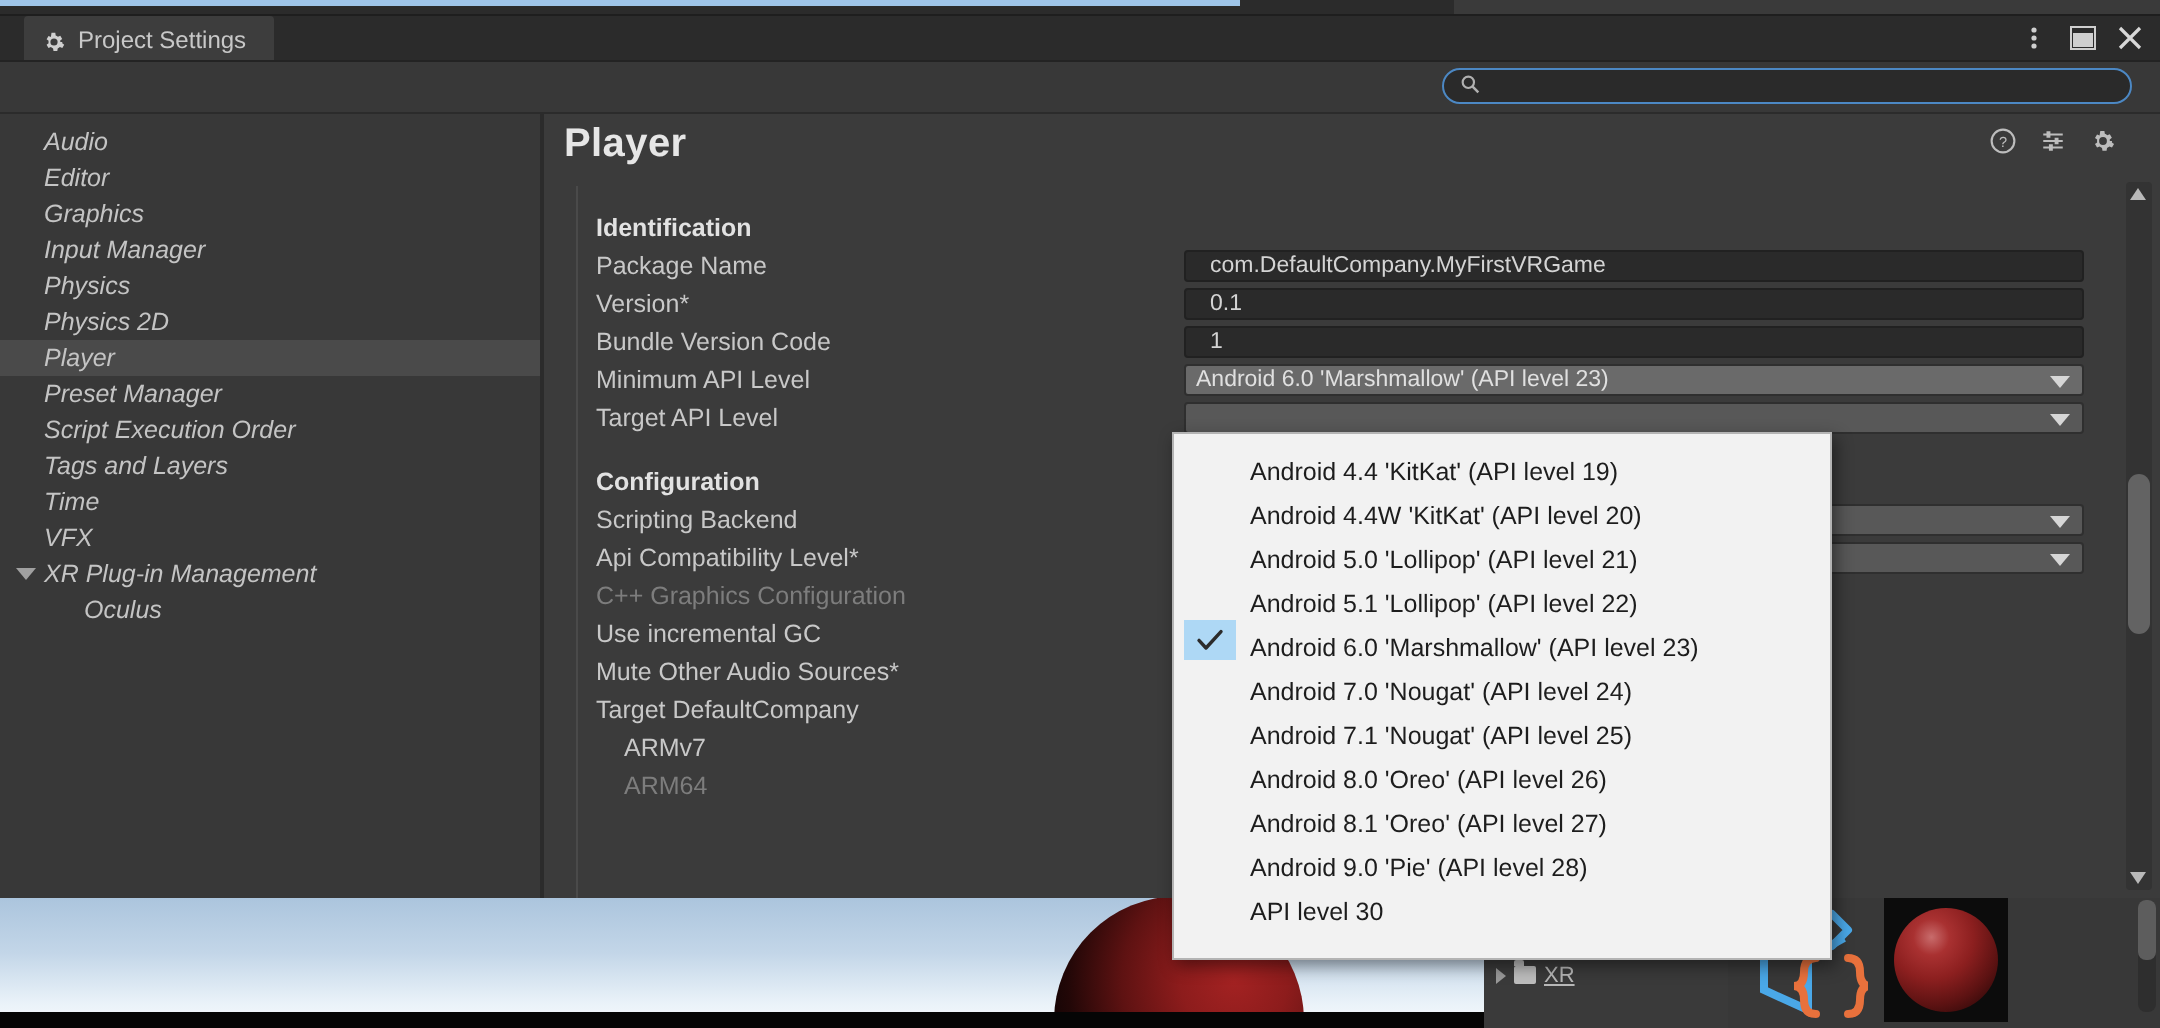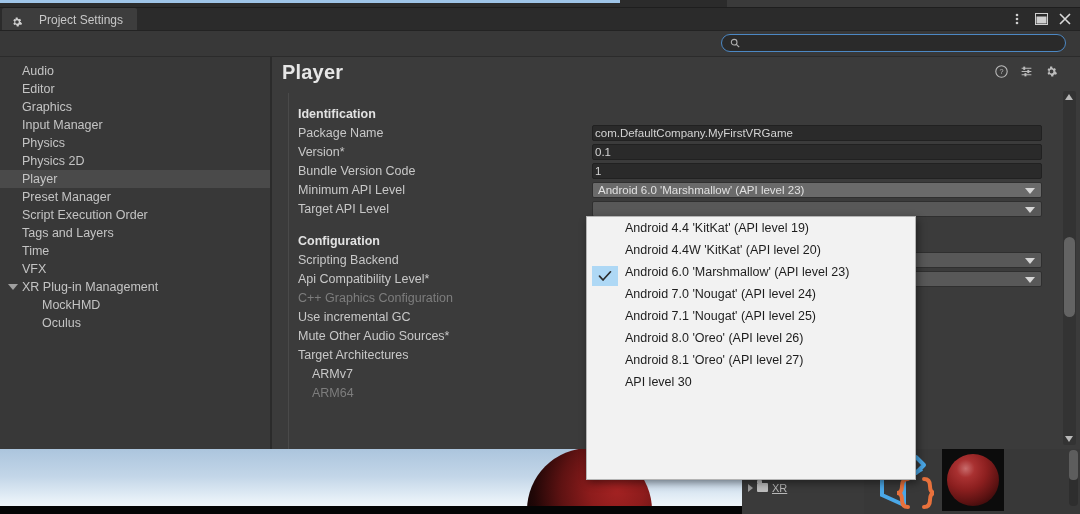--- a/index.html
+++ b/index.html
@@ -102,23 +102,23 @@
   
   .ps-window {
     position: absolute; left: 0; top: 8px; width: 1080px; height: 440px;
     background: #383838; box-shadow: 0 0 0 1px #1e1e1e;
   }
   .ps-tabbar {
     position: relative; height: 22px; background: #2b2b2b;
     border-bottom: 1px solid #232323;
   }
   .ps-tab {
-    position: absolute; left: 2px; top: 0; height: 22px;
+    position: absolute; left: 12px; top: 0; height: 22px;
     background: #3d3d3d; display: flex; align-items: center;
-    padding: 0 14px 0 9px; gap: 16px;
+    padding: 0 14px 0 9px; gap: 6px;
     border-top: 2px solid #3d3d3d;
     box-sizing: border-box;
     border-top-left-radius: 2px; border-top-right-radius: 2px;
   }
   .ps-tab-label { font-size: 12px; color: #c8c8c8; white-space: nowrap; }
   .gear-glyph { width: 12px; height: 12px; flex: none; }
   .win-controls {
     position: absolute; right: 4px; top: 0; height: 22px;
     display: flex; align-items: center; gap: 10px; padding-right: 4px;
   }
@@ -142,21 +142,21 @@
   .ps-body { position: relative; height: 392px; display: flex; }
 
   
   .ps-sidebar {
     width: 272px; background: #383838; border-right: 1px solid #2b2b2b;
     position: relative; padding-top: 5px; box-sizing: border-box;
   }
   .side-item {
     height: 18px; display: flex; align-items: center;
     font-size: 12.5px; color: #c4c4c4; padding-left: 22px;
-    box-sizing: border-box; position: relative; white-space: nowrap;
+    box-sizing: border-box; position: relative; white-space: nowrap; font-style: italic;
   }
   .side-item.indent { padding-left: 42px; }
   .side-item.selected { background: #4a4a4a; }
   .side-foldout {
     position: absolute; left: 8px; top: 6px;
     width: 0; height: 0;
     border-left: 5px solid transparent; border-right: 5px solid transparent;
     border-top: 6px solid #a0a0a0;
   }
   .side-divider {
@@ -190,21 +190,21 @@
   .row .lbl.sub { padding-left: 30px; }
   .sect {
     font-size: 12.5px; color: #e2e2e2; font-weight: bold;
     padding-left: 16px; height: 22px; display: flex; align-items: flex-end; padding-bottom: 2px;
   }
   .spacer8 { height: 8px; }
 
   .field {
     position: absolute; left: 310px; width: 450px; height: 16px;
     background: #2a2a2a; border: 1px solid #212121; border-radius: 2px;
-    display: flex; align-items: center; padding-left: 2px; box-sizing: border-box;
+    display: flex; align-items: center; padding-left: 12px; box-sizing: border-box;
     font-size: 11.5px; color: #d4d4d4; text-align: right;
   }
   .popup {
     position: absolute; left: 310px; width: 450px; height: 16px;
     background: #585858; border: 1px solid #2f2f2f; border-radius: 2px;
     display: flex; align-items: center; padding-left: 5px; box-sizing: border-box;
     font-size: 11.5px; color: #e0e0e0;
   }
   .popup.active { background: #6a6a6a; }
   .popup .caret {
@@ -235,21 +235,21 @@
   }
 
   
   .dropdown {
     position: absolute; left: 586px; top: 216px; width: 330px; height: 264px;
     background: #f2f2f2; border: 1px solid #b4b4b4;
     box-shadow: 2px 3px 8px rgba(0,0,0,.45);
     z-index: 50; padding: 4px 0; box-sizing: border-box;
   }
   .dd-item {
-    height: 22px; display: flex; align-items: flex-start;
+    height: 22px; display: flex; align-items: flex-end;
     font-size: 12.5px; color: #1d1d1d; padding-left: 38px;
     position: relative; white-space: nowrap;
   }
   .dd-item.checked { }
   .dd-check {
     position: absolute; left: 5px; top: 1px; width: 26px; height: 20px;
     background: #aed8f5; display: flex; align-items: center; justify-content: center;
   }
   .dd-check svg { display: block; }
 </style>
@@ -383,23 +383,20 @@
           </div>
         <div class="side-item">
           <span>Time</span>
           </div>
         <div class="side-item">
           <span>VFX</span>
           </div>
         <div class="side-item">
           <span class="side-foldout"></span>
           <span>XR Plug-in Management</span>
-          </div>
-        <div class="side-item indent">
-          <span>MockHMD</span>
           </div>
         <div class="side-item indent">
           <span>Oculus</span>
           </div>
         <div class="side-divider"></div>
       </div>
 
       <div class="ps-main">
         <div class="ps-title">Player</div>
         <div class="ps-header-icons">
@@ -481,21 +478,21 @@
           <div class="row">
             <span class="lbl dim">C++ Graphics Configuration</span>
           </div>
           <div class="row">
             <span class="lbl">Use incremental GC</span>
           </div>
           <div class="row">
             <span class="lbl">Mute Other Audio Sources*</span>
           </div>
           <div class="row">
-            <span class="lbl">Target Architectures</span>
+            <span class="lbl">Target DefaultCompany</span>
           </div>
           <div class="row">
             <span class="lbl sub">ARMv7</span>
           </div>
           <div class="row">
             <span class="lbl sub dim">ARM64</span>
           </div>
 
         </div>
 
@@ -507,20 +504,26 @@
       </div>
     </div>
   </div>
 
   <div class="dropdown">
     <div class="dd-item">
       <span>Android 4.4 'KitKat' (API level 19)</span>
       </div>
     <div class="dd-item">
       <span>Android 4.4W 'KitKat' (API level 20)</span>
+      </div>
+    <div class="dd-item">
+      <span>Android 5.0 'Lollipop' (API level 21)</span>
+      </div>
+    <div class="dd-item">
+      <span>Android 5.1 'Lollipop' (API level 22)</span>
       </div>
     <div class="dd-item checked">
       <span class="dd-check">
         <svg width="14" height="12" viewBox="0 0 14 12">
           <path d="M1.5 6.2 L5 10 L12.5 1.8" fill="none" stroke="#2b2b2b" stroke-width="1.7" stroke-linecap="round" stroke-linejoin="round"></path>
         </svg>
       </span>
       <span>Android 6.0 'Marshmallow' (API level 23)</span>
       </div>
     <div class="dd-item">
@@ -529,17 +532,20 @@
     <div class="dd-item">
       <span>Android 7.1 'Nougat' (API level 25)</span>
       </div>
     <div class="dd-item">
       <span>Android 8.0 'Oreo' (API level 26)</span>
       </div>
     <div class="dd-item">
       <span>Android 8.1 'Oreo' (API level 27)</span>
       </div>
     <div class="dd-item">
+      <span>Android 9.0 'Pie' (API level 28)</span>
+      </div>
+    <div class="dd-item">
       <span>API level 30</span>
       </div>
   </div>
 
 </div>
 
 </body></html>

